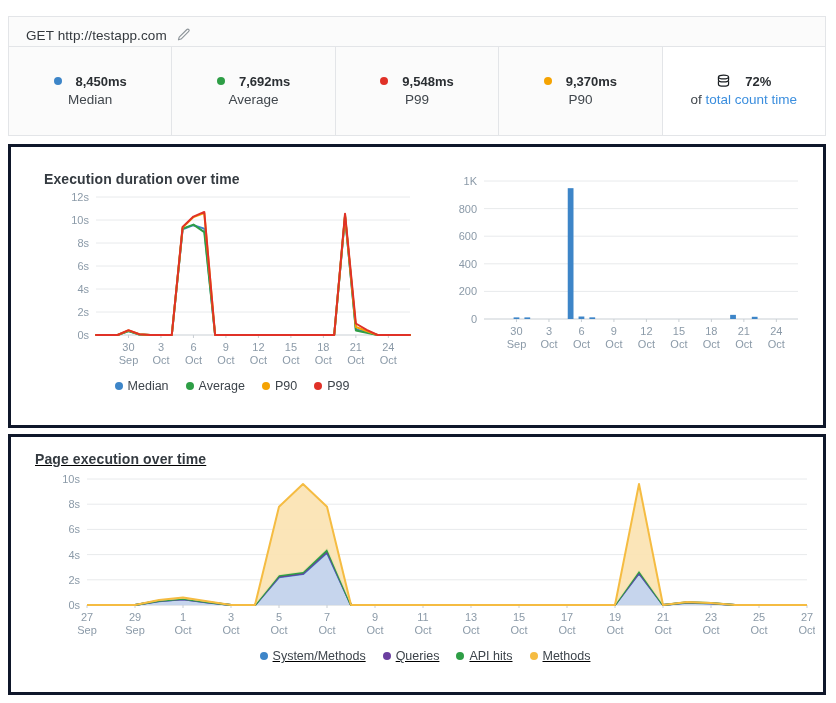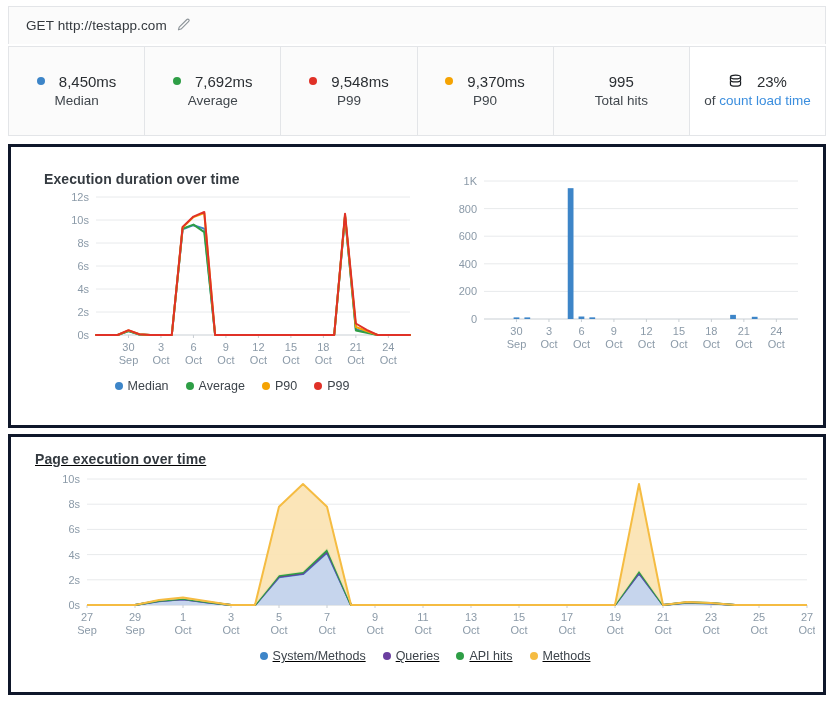--- a/index.html
+++ b/index.html
@@ -10,21 +10,21 @@
   }
   #page {
     width: 836px; height: 703px;
     position: relative;
     background: #ffffff;
     overflow: hidden;
   }
 
   
   .url-bar {
-    position: absolute; left: 8px; top: 6px;
+    position: absolute; left: 8px; top: 16px;
     width: 818px; height: 38px;
     background: #fbfbfb;
     border: 1px solid #e3e5e8;
     border-bottom: none;
     box-sizing: border-box;
     display: flex; align-items: center;
     padding-left: 17px;
   }
   .url-text {
     font-size: 13.5px; color: #33383d; letter-spacing: .1px;
@@ -46,21 +46,21 @@
   .stat {
     flex: 1 1 0; box-sizing: border-box;
     border-right: 1px solid #e3e5e8;
     display: flex; flex-direction: column;
     align-items: center; justify-content: center;
     gap: 3px;
   }
   .stat:last-child { border-right: none; background:#fff; }
   .stat-top {
     display: flex; align-items: center; justify-content: center;
-    gap: 14px; font-size: 15px; color: #2b2f33; font-weight: 400;
+    gap: 14px; font-size: 13px; color: #2b2f33; font-weight: 700;
   }
   .stat-sub { font-size: 13.5px; color: #41474d; text-align:center; line-height:1.25; }
   .dot { width: 8px; height: 8px; border-radius: 50%; display:inline-block; }
   .link { color: #3b8ede; }
   .db-icon { display:inline-flex; align-items:center; }
 
   
   .panel {
     position: absolute;
     background: #ffffff;
@@ -130,37 +130,31 @@
     </div>
     <div class="stat">
       <div class="stat-top">
         <span class="dot" style="background:#f5a302"></span>
         <span>9,370ms</span>
       </div>
       <div class="stat-sub">P90</div>
     </div>
     <div class="stat">
       <div class="stat-top">
-        <span>995</span>
-      </div>
-      <div class="stat-sub">Total hits</div>
-    </div>
-    <div class="stat">
-      <div class="stat-top">
         <span class="db-icon">
           <svg width="15" height="15" viewBox="0 0 16 16">
             <ellipse cx="8" cy="3.2" rx="5.4" ry="2.1" fill="none" stroke="#1b1f23" stroke-width="1.3"></ellipse>
             <path d="M2.6 3.2v3.2c0 1.16 2.42 2.1 5.4 2.1s5.4-.94 5.4-2.1V3.2" fill="none" stroke="#1b1f23" stroke-width="1.3"></path>
             <path d="M2.6 7.6v3.2c0 1.16 2.42 2.1 5.4 2.1s5.4-.94 5.4-2.1V7.6" fill="none" stroke="#1b1f23" stroke-width="1.3"></path>
           </svg>
         </span>
-        <span>23%</span>
+        <span>72%</span>
       </div>
       <div class="stat-sub">
-        <span>of </span><span class="link">count load time</span>
+        <span>of </span><span class="link">total count time</span>
       </div>
     </div>
   </div>
 
   <div class="panel" id="panel-top">
 
     <div class="chart-block" id="chart1">
       <div class="chart-title">Execution duration over time</div>
       <svg class="chart-svg" id="svg-chart1" width="376" height="190">
           <line x1="52" y1="148" x2="366" y2="148" stroke="#c9cfd4" stroke-width="1"></line>

